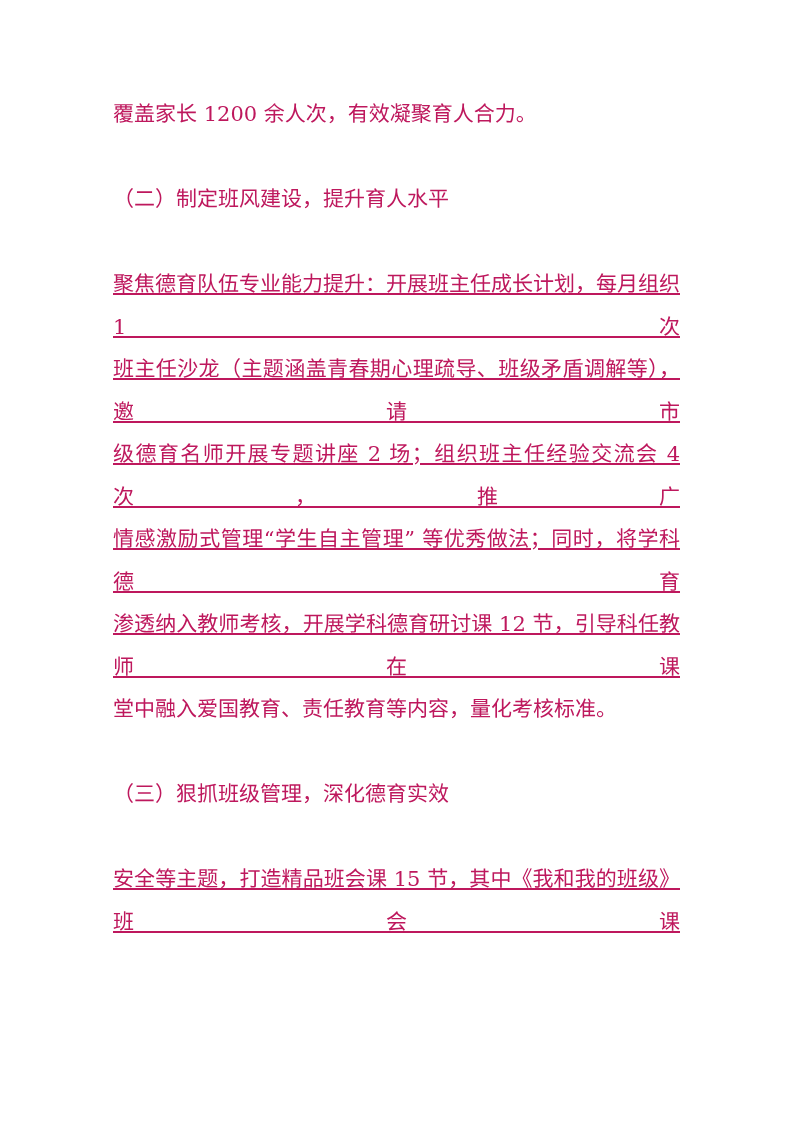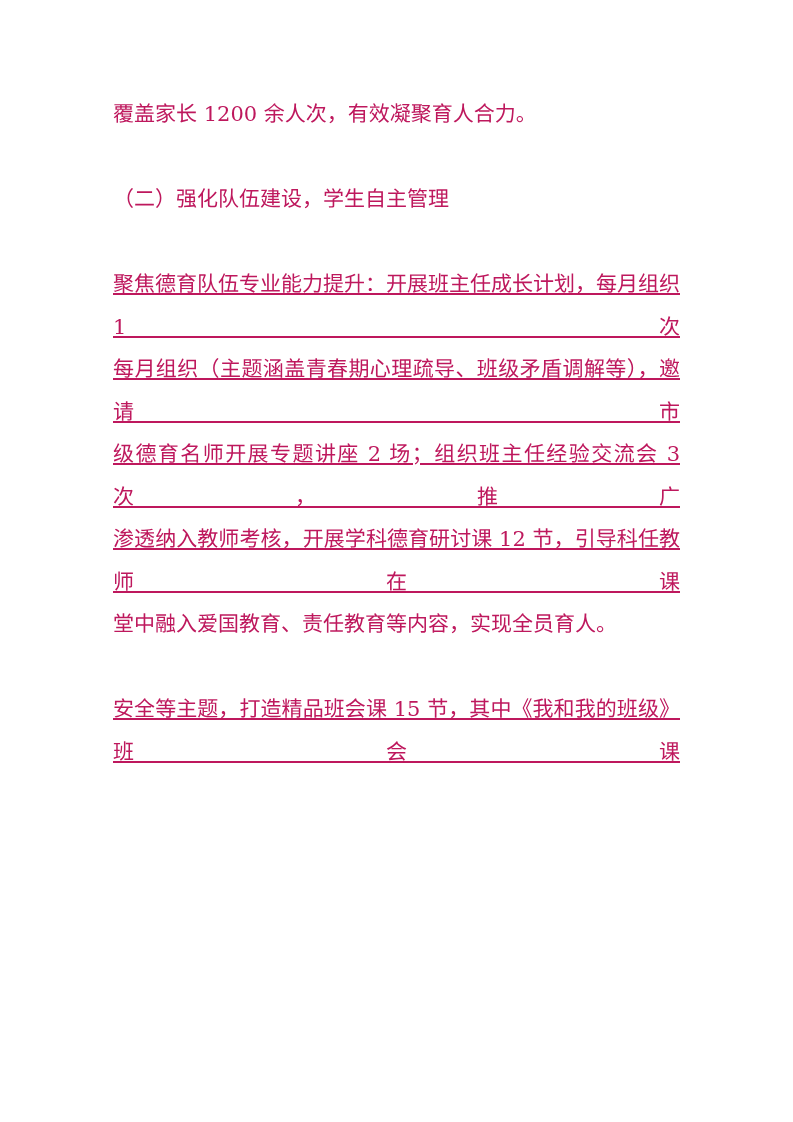--- a/index.html
+++ b/index.html
@@ -41,29 +41,31 @@
 </style>
 </head>
 <body style="background: rgb(255, 255, 255);">
 
 <div class="page" id="doc-page" style="color: #be185d;">
 
   <div class="block">
     <div class="line">覆盖家长 1200 余人次，有效凝聚育人合力。</div>
   </div>
 
-  <div class="heading">（二）强化队伍建设，学生自主管理</div>
+  <div class="heading">（二）制定班风建设，提升育人水平</div>
 
   <div class="block">
     <div class="line fill">聚焦德育队伍专业能力提升：开展班主任成长计划，每月组织 1 次</div>
-    <div class="line fill">每月组织（主题涵盖青春期心理疏导、班级矛盾调解等），邀请市</div>
-    <div class="line fill">级德育名师开展专题讲座 2 场；组织班主任经验交流会 3 次，推广</div>
+    <div class="line fill">班主任沙龙（主题涵盖青春期心理疏导、班级矛盾调解等），邀请市</div>
+    <div class="line fill">级德育名师开展专题讲座 2 场；组织班主任经验交流会 4 次，推广</div>
+    <div class="line fill">情感激励式管理“学生自主管理” 等优秀做法；同时，将学科德育</div>
     <div class="line fill">渗透纳入教师考核，开展学科德育研讨课 12 节，引导科任教师在课</div>
-    <div class="line">堂中融入爱国教育、责任教育等内容，实现全员育人。</div>
+    <div class="line">堂中融入爱国教育、责任教育等内容，量化考核标准。</div>
   </div>
 
+  <div class="heading">（三）狠抓班级管理，深化德育实效</div>
 
   <div class="block">
     <div class="line fill">安全等主题，打造精品班会课 15 节，其中《我和我的班级》班会课</div>
 
   </div>
 
 </div>
 
 </body></html>

